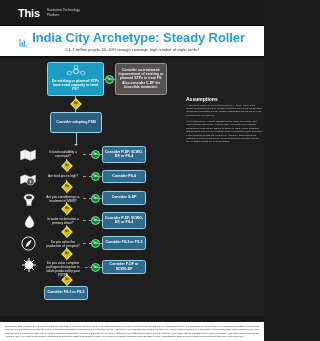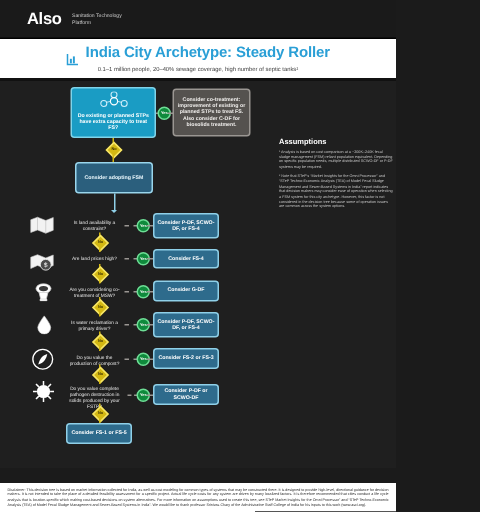--- a/index.html
+++ b/index.html
@@ -26,21 +26,21 @@
 
   
   .titleband{
     background:#ffffff;padding:4px 0 4px 0;text-align:center;
   }
   .title-row{
     display:flex;align-items:center;justify-content:center;gap:4px;
   }
   .title-icon{width:9px;height:9px;display:block;}
   .title-txt{
-    color:#2a9fd6;font-weight:bold;font-size:10px;letter-spacing:-0.1px;
+    color:#2a9fd6;font-weight:bold;font-size:13px;letter-spacing:-0.1px;
   }
   .subtitle{
     color:#3b3b3b;font-size:3.9px;margin-top:1.5px;
   }
 
   
   .canvas{
     position:relative;width:264px;height:258px;background:#1f1f1f;
     border-top:2px solid #111;
   }
@@ -121,21 +121,21 @@
     background:#ffffff;padding:3px 5px;box-sizing:border-box;
   }
   .footer p{
     margin:0;font-size:2.45px;line-height:1.32;color:#2d2d2d;text-align:justify;
   }
 </style>
 </head>
 <body>
 
 <div class="brandbar">
-  <span class="brand-logo">Also</span>
+  <span class="brand-logo">This</span>
   <span class="brand-sub">
     <span>Sanitation Technology</span><br>
     <span>Platform</span>
   </span>
 </div>
 
 <div class="titleband">
   <div class="title-row">
     <span class="title-icon">
       <svg width="9" height="9" viewBox="0 0 9 9">

